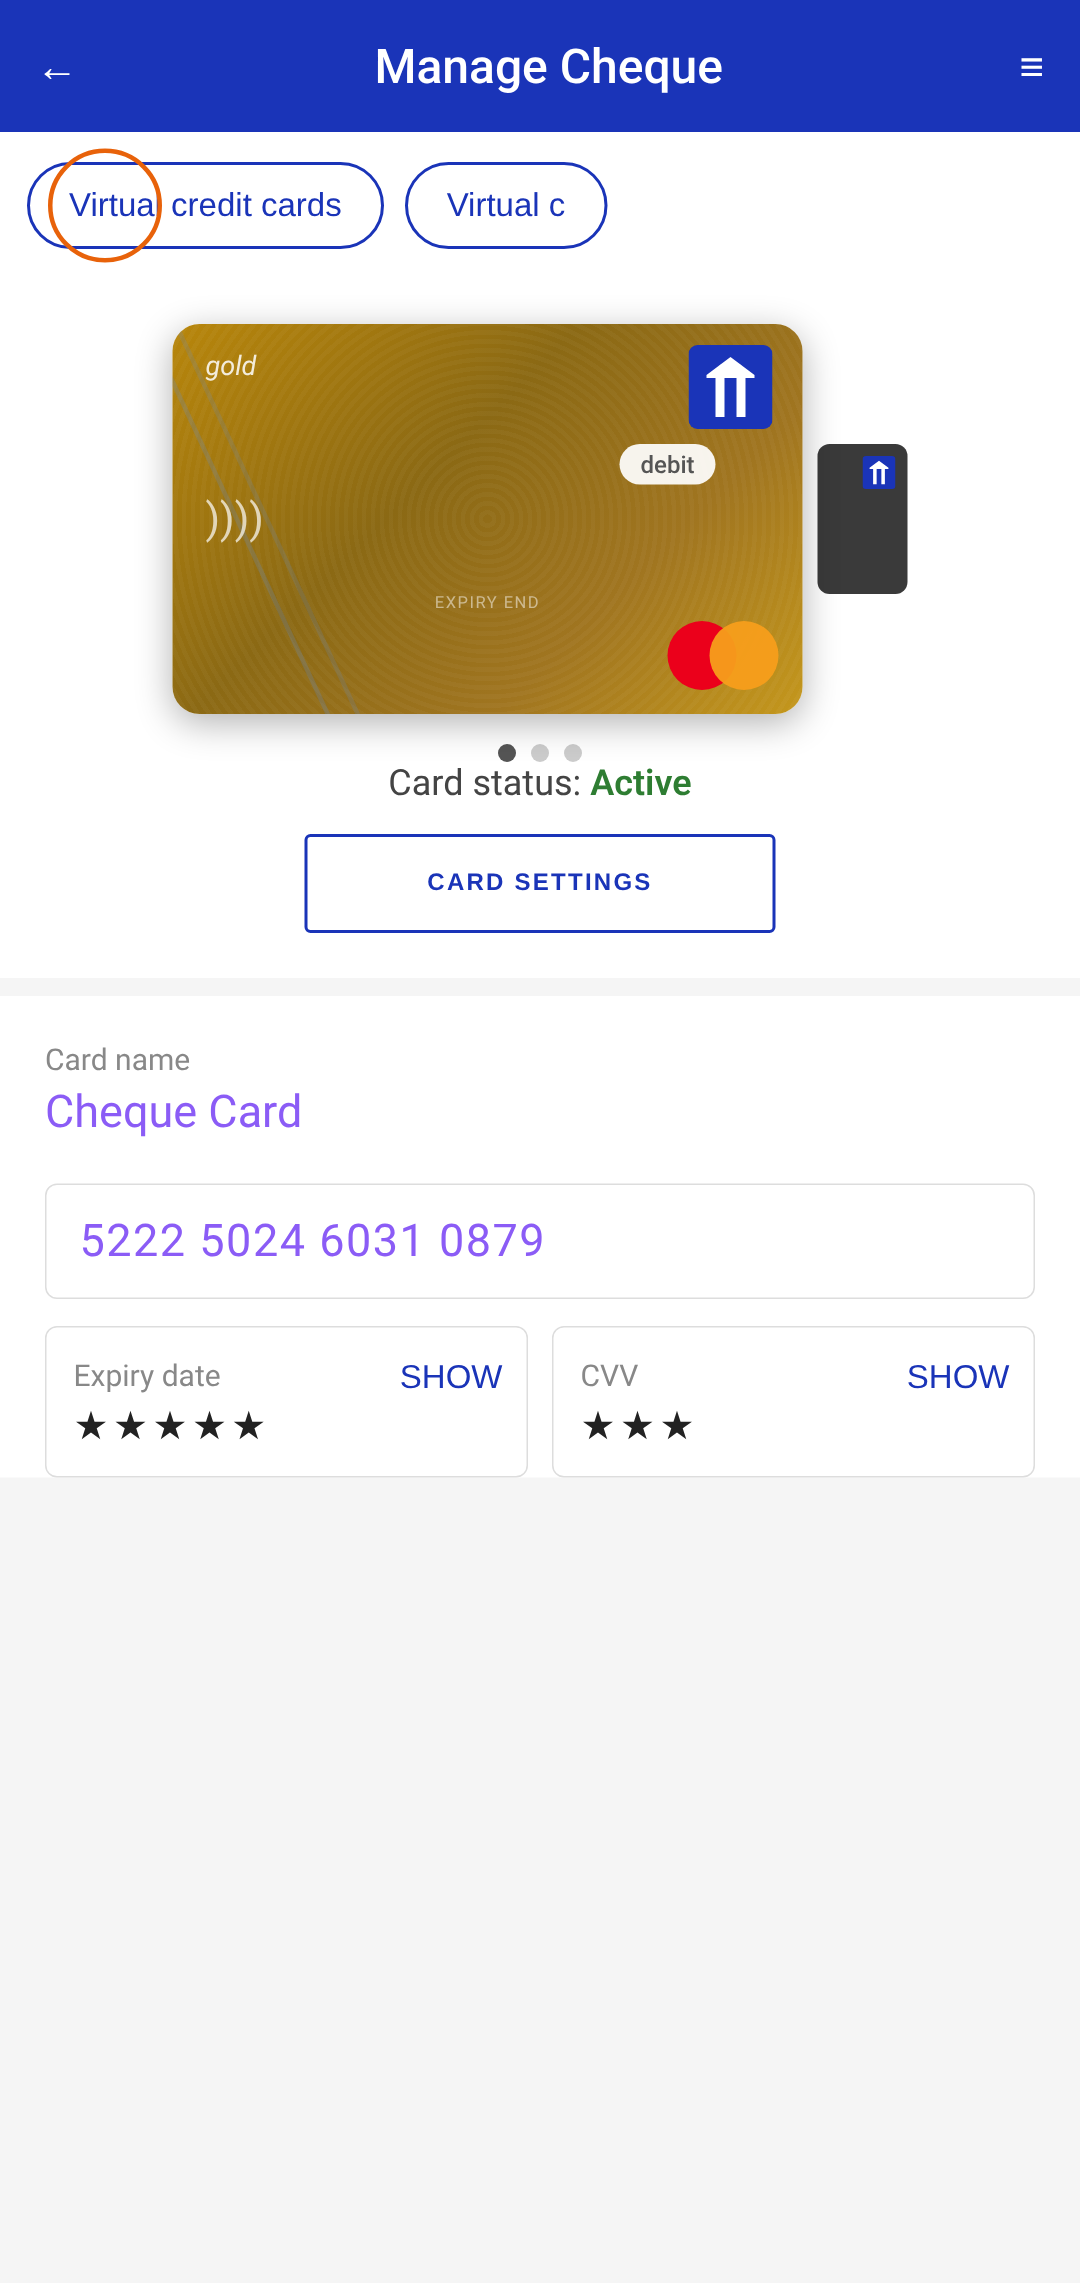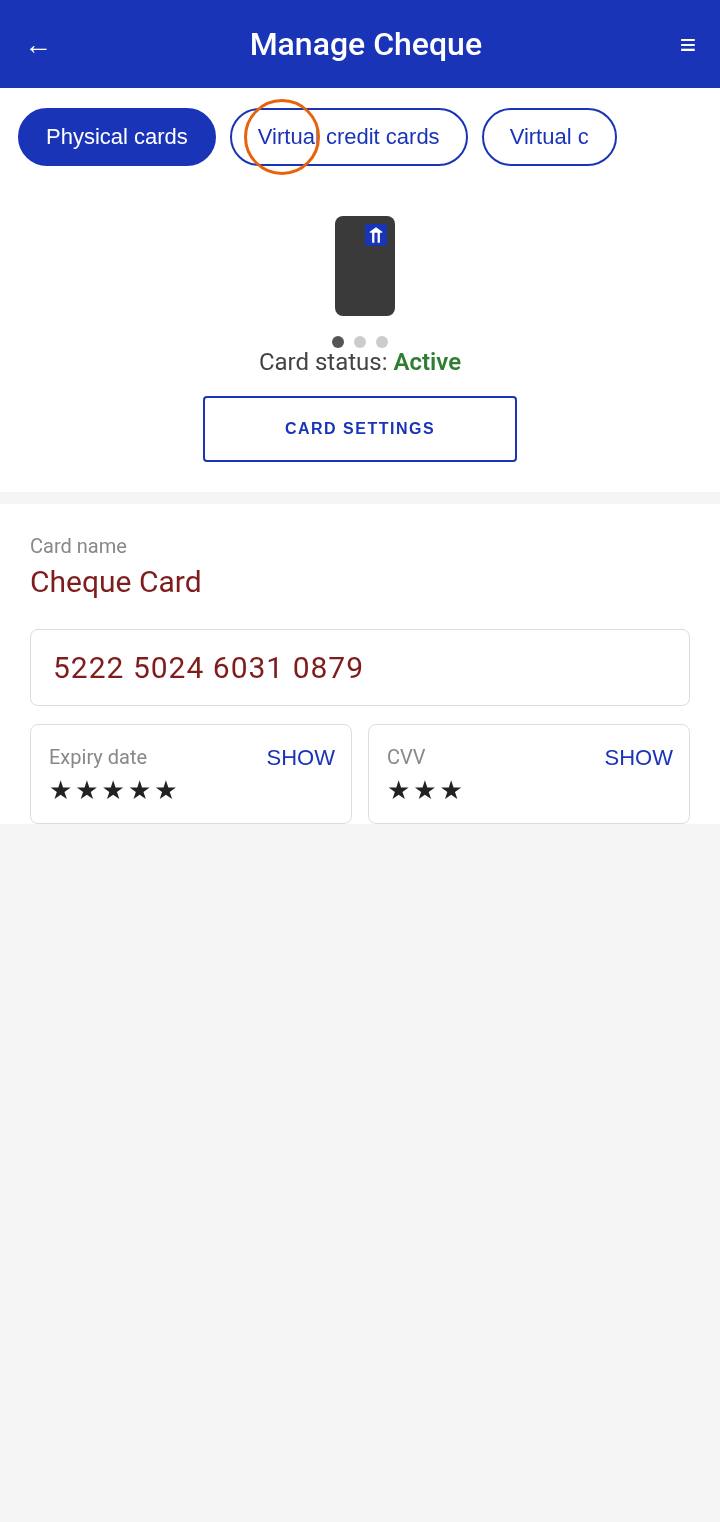--- a/index.html
+++ b/index.html
@@ -254,21 +254,21 @@
       margin-top: 12px;
       padding: 30px 30px 0;
     }
     .field-label {
       font-size: 20px;
       color: #888;
       margin-bottom: 6px;
     }
     .field-value {
       font-size: 30px;
-      color: #7f1d1d;
+      color: #8b5cf6;
       font-weight: 400;
       margin-bottom: 30px;
     }
     .card-number-box {
       border: 1px solid #ddd;
       border-radius: 8px;
       padding: 20px 22px;
       margin-bottom: 18px;
     }
     .card-number-box .field-label { margin-bottom: 6px; }
@@ -313,30 +313,47 @@
 </head>
 <body>
 
 <div class="header">
   <span class="back-arrow">←</span>
   <span class="header-title">Manage Cheque</span>
   <span class="header-icon">≡</span>
 </div>
 
 <div class="tab-bar">
-  <button class="tab-btn active">Physical cards</button>
   <div class="virtual-tab-wrapper">
     <button class="tab-btn outlined">Virtual credit cards</button>
   </div>
   <button class="tab-btn outlined">Virtual c</button>
 </div>
 
 <div class="card-area main-content">
   <div class="card-carousel">
 
+    <div class="card-visual">
+      <div class="card-stripe"></div>
+      <div class="card-stripe2"></div>
+      <span class="card-label-gold">gold</span>
+
+      <svg class="card-logo" viewBox="0 0 56 56" xmlns="http://www.w3.org/2000/svg">
+        <rect width="56" height="56" rx="6" fill="#1a34b8"></rect>
+        <path d="M28 8 L44 20 L44 22 L38 22 L38 48 L32 48 L32 22 L24 22 L24 48 L18 48 L18 22 L12 22 L12 20 Z" fill="white"></path>
+        <path d="M20 14 Q28 10 36 14 Q28 8 20 14 Z" fill="white" opacity="0.5"></path>
+      </svg>
+      <span class="card-nfc">))))</span>
+      <div class="card-debit-badge">debit</div>
+      <span class="card-expiry-text">EXPIRY END</span>
+      <div class="mastercard-logo">
+        <div class="mc-circle mc-red"></div>
+        <div class="mc-circle mc-orange"></div>
+      </div>
+    </div>
 
     <div class="card-next-thumb">
       <svg width="22" height="22" viewBox="0 0 56 56" xmlns="http://www.w3.org/2000/svg">
         <rect width="56" height="56" rx="6" fill="#1a34b8"></rect>
         <path d="M28 8 L44 20 L44 22 L38 22 L38 48 L32 48 L32 22 L24 22 L24 48 L18 48 L18 22 L12 22 L12 20 Z" fill="white"></path>
       </svg>
     </div>
   </div>
 
   <div class="carousel-dots">

